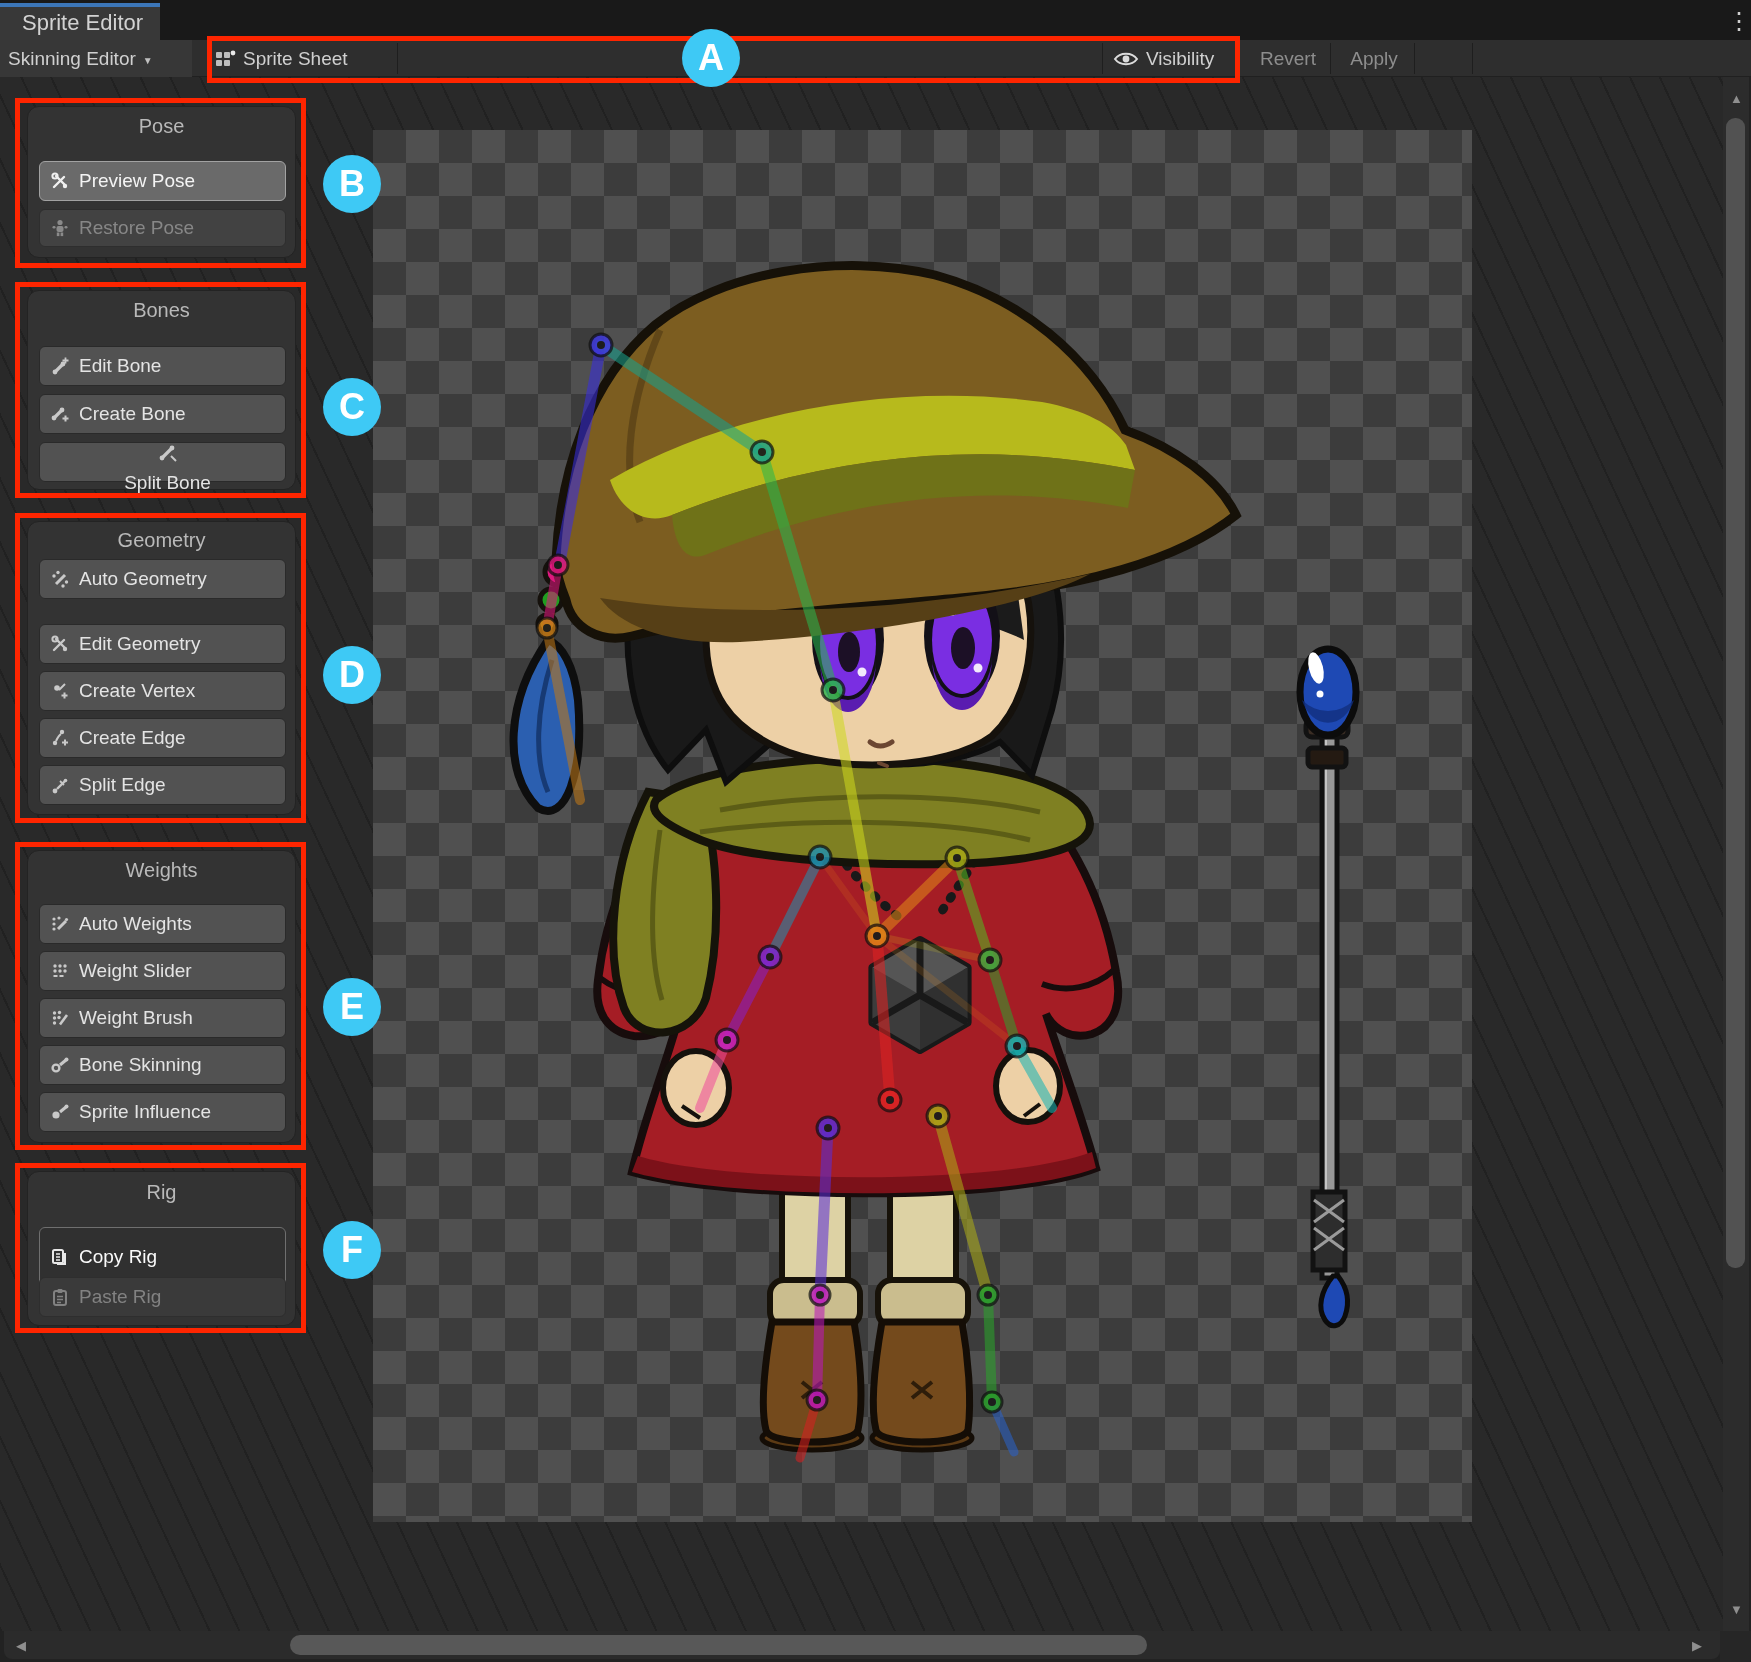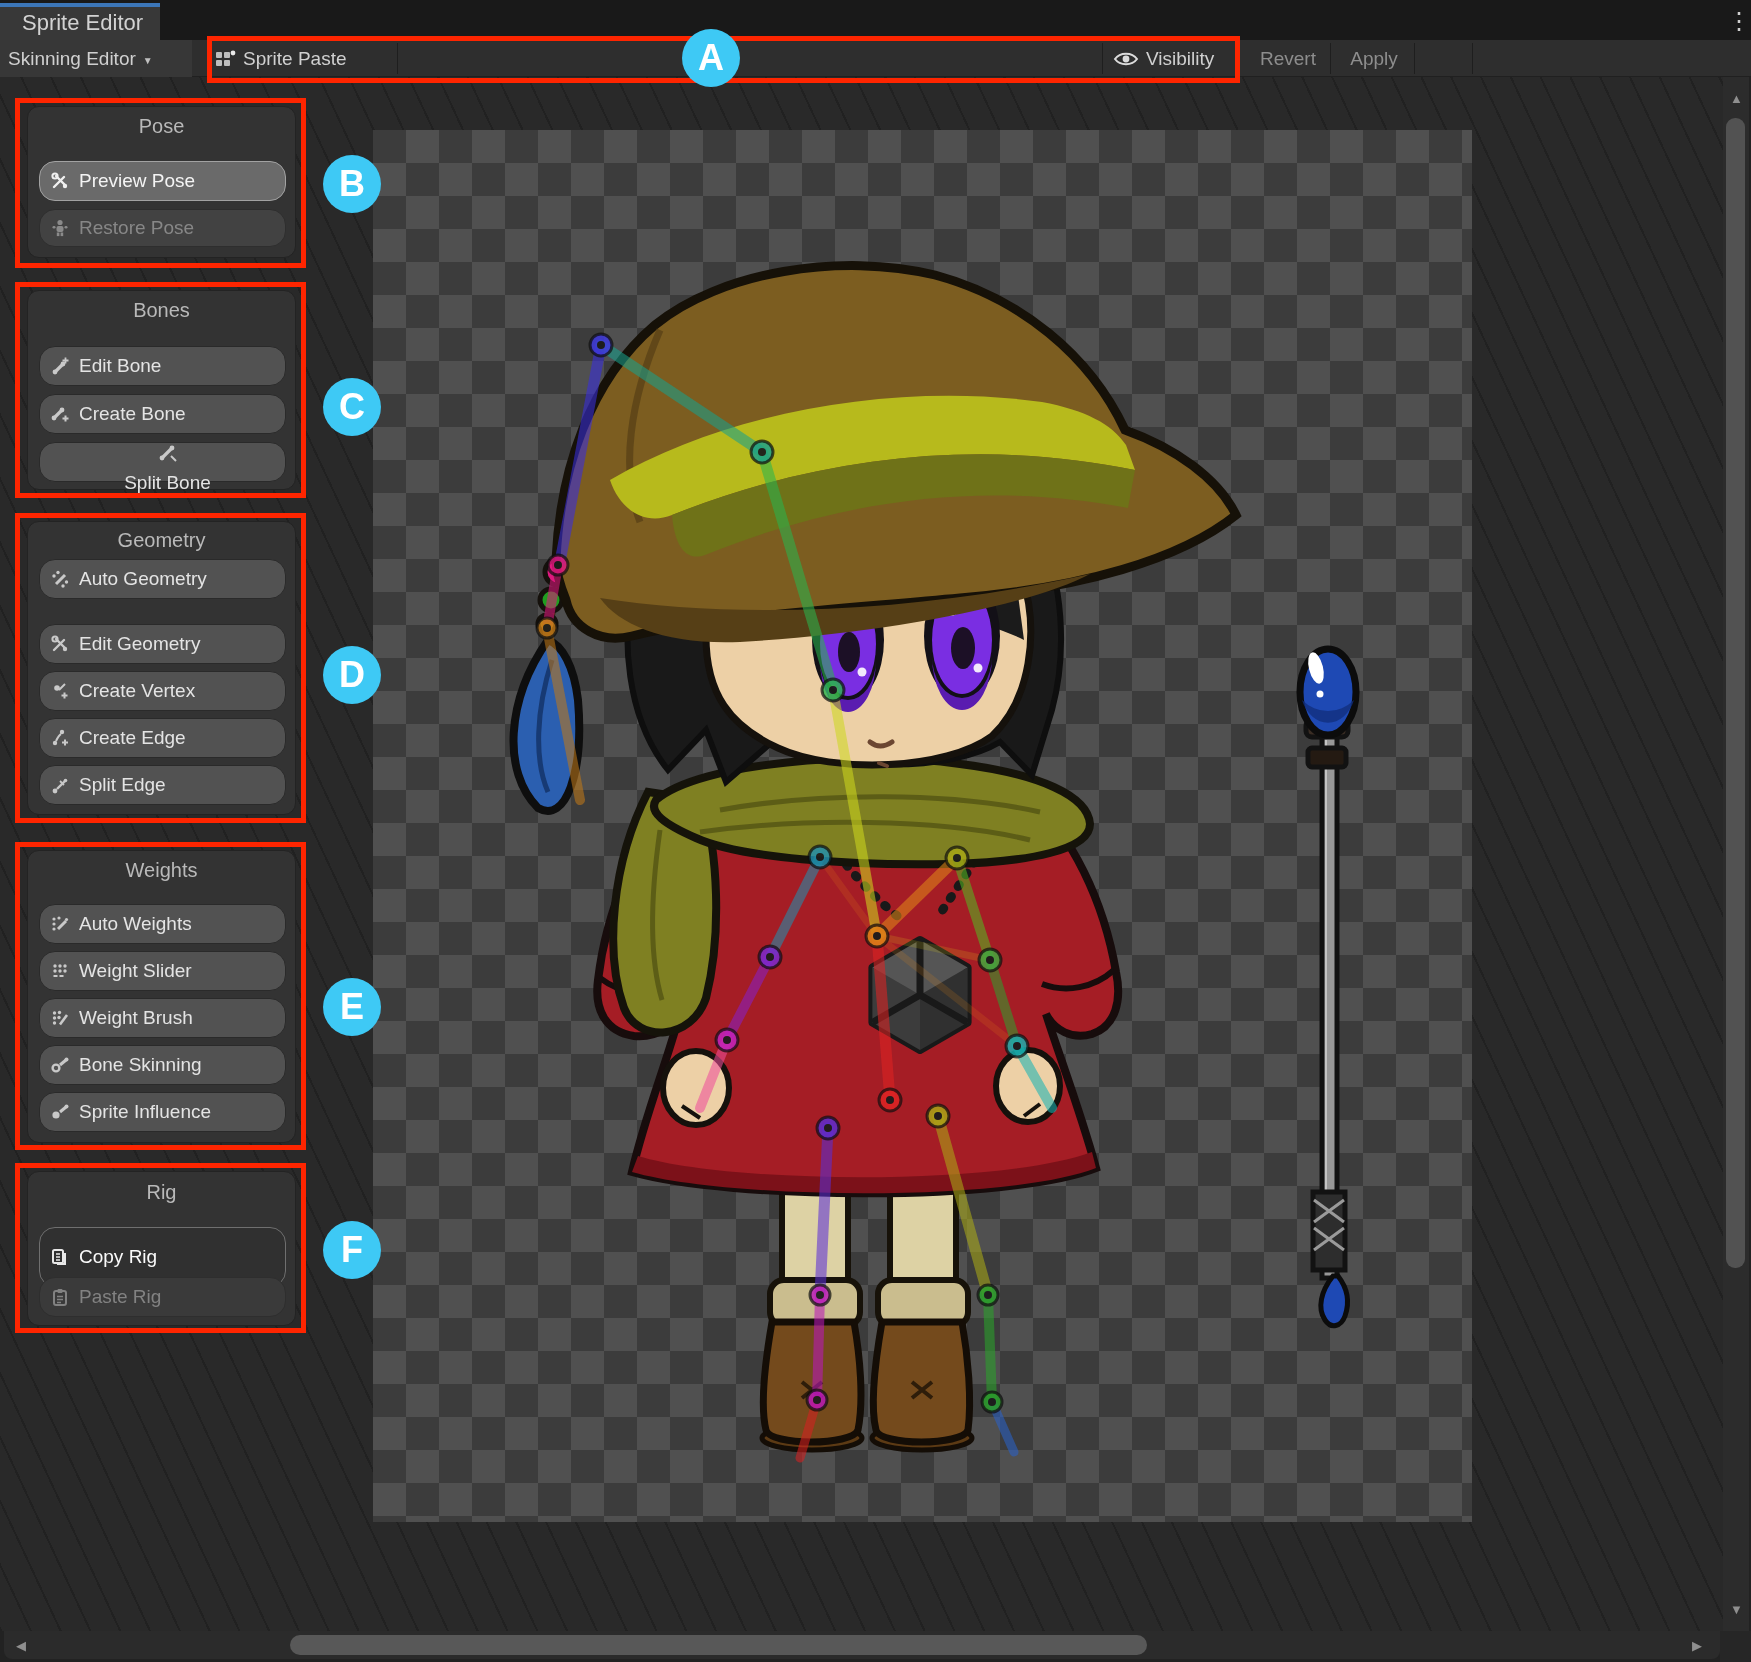--- a/index.html
+++ b/index.html
@@ -37,21 +37,21 @@
      background-image:repeating-linear-gradient(65deg,rgba(0,0,0,0.20) 0 2px,transparent 2px 27px);}
   .canvas{left:373px;top:130px;width:1099px;height:1392px;background-color:#3c3c3c;
      background-image:linear-gradient(45deg,#505050 25%,transparent 25% 75%,#505050 75%),
                       linear-gradient(45deg,#505050 25%,transparent 25% 75%,#505050 75%);
      background-size:66px 66px;background-position:0 0,33px 33px;}
   
   .panel{position:absolute;left:27px;width:269px;background:#333333;border:1px solid #232323;
      border-radius:12px;box-sizing:border-box;}
   .panel-title{position:absolute;left:0;width:100%;text-align:center;color:#b9b9b9;font-size:20px;}
   .pbtn{position:absolute;left:11px;width:247px;height:40px;background:#525252;border:1px solid #2a2a2a;
-     border-radius:16px;box-sizing:border-box;display:flex;align-items:center;gap:9px;padding-left:10px;
+     border-radius:6px;box-sizing:border-box;display:flex;align-items:center;gap:9px;padding-left:10px;
      color:#e4e4e4;font-size:19px;cursor:default;}
   .pbtn svg{flex:0 0 auto;}
   .pbtn.active{background:#6a6a6a;border-color:#a2a2a2;color:#f4f4f4;}
   .pbtn.disabled{background:#424242;border-color:#2e2e2e;color:#878787;}
   .pbtn.dark{background:#303030;border-color:#6f6f6f;color:#fafafa;}
   .pbtn.darkdis{background:#3a3a3a;border-color:#2e2e2e;color:#828282;}
   
   .redbox{position:absolute;border:5px solid #fe2500;box-sizing:border-box;z-index:30;pointer-events:none;}
   .badge{position:absolute;width:58px;height:58px;border-radius:50%;background:#3ec9f5;z-index:31;
      color:#ffffff;font-size:36px;font-weight:bold;display:flex;align-items:center;justify-content:center;
@@ -79,21 +79,21 @@
   </div>
 
   <div class="tb-item" style="left:214px;">
     <svg width="22" height="20" viewBox="0 0 22 20">
       <rect x="2" y="3" width="6" height="6" rx="1" fill="#bdbdbd"></rect>
       <rect x="10" y="3" width="6" height="6" rx="1" fill="#bdbdbd"></rect>
       <rect x="2" y="11" width="6" height="6" rx="1" fill="#bdbdbd"></rect>
       <rect x="10" y="11" width="6" height="6" rx="1" fill="#bdbdbd"></rect>
       <circle cx="19" cy="4" r="2.4" fill="#e8e8e8"></circle>
     </svg>
-    <span>Sprite Paste</span>
+    <span>Sprite Sheet</span>
   </div>
   <div class="tb-sep" style="left:397px;"></div>
 
   <div class="tb-sep" style="left:1102px;"></div>
   <div class="tb-item" style="left:1113px;">
     <svg width="26" height="18" viewBox="0 0 26 18">
       <path d="M2 9 C7 2 19 2 24 9 C19 16 7 16 2 9 Z" fill="none" stroke="#dcdcdc" stroke-width="2"></path>
       <circle cx="13" cy="9" r="3.4" fill="#dcdcdc"></circle>
     </svg>
     <span>Visibility</span>

